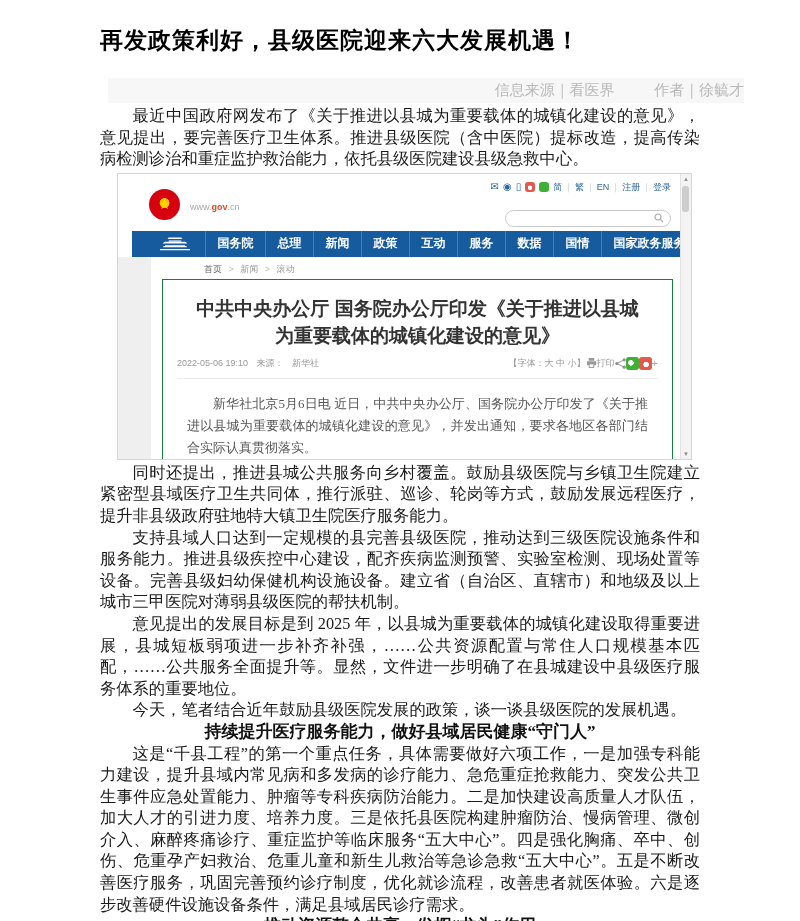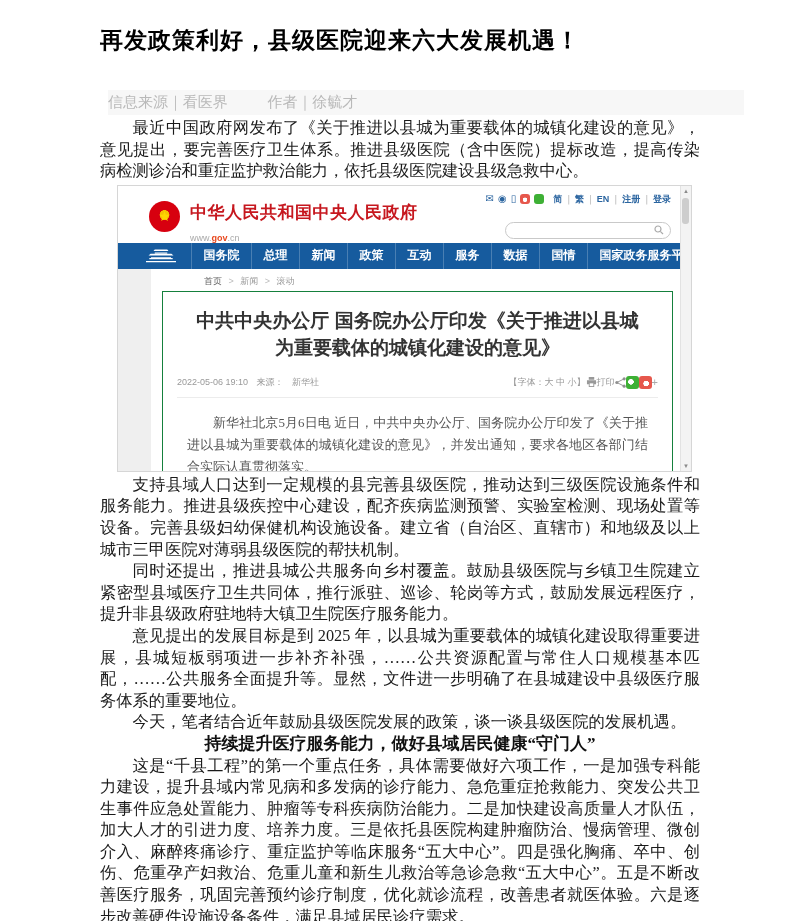--- a/index.html
+++ b/index.html
@@ -2,22 +2,22 @@
 <html><head>
 <meta charset="utf-8">
 <style>
   html,body{margin:0;padding:0;background:#fff;overflow:hidden;}
   body{width:800px;height:921px;color:#1a1a1a;
        font-family:"Liberation Serif","DejaVu Serif",serif;}
   .article{padding:0 100px;}
   .main-title{margin:26px 0 0;font-weight:700;color:#000;
       font-size:23px;line-height:32px;letter-spacing:1px;
       font-family:Liberation Mono, monospace;}
-  .source-bar{margin:32px -44px 2px 8px;background:#f7f7f7;color:#b9b9b9;
-      text-align:left;font-size:15px;padding:3px 0;}
+  .source-bar{margin:20px -44px 2px 8px;background:#f7f7f7;color:#b9b9b9;
+      text-align:right;font-size:15px;padding:3px 0;}
   .source-bar .author{margin-left:36px;}
   .para{margin:0;font-size:16.3px;line-height:21.6px;text-align:justify;text-indent:2em;}
   .sec-heading{margin:0;font-size:17px;line-height:21.6px;text-align:center;font-weight:700;color:#111;}
 
   
   .shot{position:relative;width:573px;height:285px;margin:3px 0 2px 17px;
       border:1px solid #d6d6d6;background:#fff;overflow:hidden;
       font-family:"Liberation Sans","DejaVu Sans",sans-serif;}
   .g-header{position:absolute;top:0;left:0;right:10px;height:57px;background:#fff;}
   .emblem{position:absolute;left:31px;top:15px;width:31px;height:31px;border-radius:50%;
@@ -28,38 +28,38 @@
   .g-name{color:#c6171e;font-size:17px;font-weight:700;letter-spacing:.5px;line-height:19px;}
   .g-url{font-size:9px;color:#a9a9a9;margin-top:11px;}
   .g-url b{color:#e8491f;}
   .g-topright{position:absolute;right:10px;top:7px;text-align:right;}
   .g-icons{display:flex;align-items:center;gap:4px;justify-content:flex-end;font-size:10px;}
   .ticon{color:#2b65a0;line-height:1;}
   .dot{width:10px;height:10px;border-radius:3px;display:inline-block;}
   .dot.weibo{background:#e6574c radial-gradient(circle at 50% 58%, #fff 0 2px, transparent 2.5px);}
   .dot.wechat{background:#3eb035 radial-gradient(circle at 40% 45%, #fff 0 2px, transparent 2.5px),
       #3eb035 radial-gradient(circle at 70% 60%, #fff 0 1.4px, transparent 1.9px);background-color:#3eb035;}
-  .g-langs{font-size:9px;color:#2b65a0;margin-left:5px;white-space:nowrap;font-weight:bold;}
+  .g-langs{font-size:9px;color:#2b65a0;white-space:nowrap;}
   .g-langs .sep{color:#c5c5c5;margin:0 2px;}
   .g-search{position:absolute;right:0;top:29px;width:164px;height:15px;border:1px solid #c9c9c9;
       border-radius:9px;background:#fff;}
   .g-search svg{position:absolute;right:6px;top:2px;}
-  .g-nav{position:absolute;top:57px;left:0;right:10px;height:26px;background:#165b9e;
+  .g-nav{position:absolute;top:57px;left:14px;right:10px;height:26px;background:#165b9e;
       display:flex;align-items:stretch;padding-left:12px;}
   .g-nav-item{display:flex;align-items:center;padding:0 11.5px;color:#fff;font-size:12px;
       font-weight:700;white-space:nowrap;}
   .g-nav-item + .g-nav-item{border-left:1px solid rgba(255,255,255,.22);}
   .g-content{position:absolute;top:83px;left:0;right:10px;bottom:0;background:#efefef;}
   .g-main{position:absolute;left:33px;right:0;top:0;bottom:0;background:#fff;}
   .crumb{padding:6px 0 0 13px;font-size:9px;color:#999;}
   .crumb .c1{color:#666;margin-left:40px;}
   .crumb .csep{margin:0 4px;color:#bbb;}
   .g-card{position:absolute;left:11px;right:8px;top:22px;bottom:-20px;background:#fff;border:1px solid #15803d;}
   .p-title{margin:15px 28px 0;text-align:center;font-size:19px;line-height:27px;color:#333;font-weight:600;}
-  .p-meta{display:flex;justify-content:space-between;align-items:center;margin:15px 14px 0;
+  .p-meta{display:flex;justify-content:space-between;align-items:center;margin:8px 14px 0;
       font-size:9px;color:#999;}
   .p-meta-left span{margin-right:6px;}
   .p-meta-right{display:flex;align-items:center;}
   .sq{width:13px;height:13px;border-radius:3px;display:inline-block;}
   .sq.wechat{background:#3eb035 radial-gradient(circle at 38% 45%, #fff 0 2.6px, transparent 3px);background-color:#3eb035;}
   .sq.weibo{background:#e6574c radial-gradient(circle at 55% 58%, #fff 0 2.6px, transparent 3px);background-color:#e6574c;}
   .plus{color:#aaa;font-size:11px;}
   .p-divider{margin:8px 14px 0;border-bottom:1px solid #ececec;}
   .p-body{margin:14px 24px 0;font-size:13px;line-height:22px;color:#555;text-indent:2em;
       text-align:justify;font-family:"Liberation Serif","DejaVu Serif",serif;}
@@ -81,21 +81,20 @@
   </div>
 
   <p class="para">最近中国政府网发布了《关于推进以县城为重要载体的城镇化建设的意见》，意见提出，要完善医疗卫生体系。推进县级医院（含中医院）提标改造，提高传染病检测诊治和重症监护救治能力，依托县级医院建设县级急救中心。</p>
 
   <div class="shot">
     <div class="g-header">
       <div class="emblem">
         <span class="star">★</span>
       </div>
       <div class="g-id">
-        <div class="g-name">中华人民共和国中央人民政府</div>
         <div class="g-url"><span>www.</span><b>gov</b><span>.cn</span></div>
       </div>
       <div class="g-topright">
         <div class="g-icons">
           <span class="ticon">✉</span>
           <span class="ticon">◉</span>
           <span class="ticon">▯</span>
           <span class="dot weibo"></span>
           <span class="dot wechat"></span>
           <span class="g-langs">
@@ -170,22 +169,22 @@
       </div>
     </div>
 
     <div class="g-scrollbar">
       <div class="sb-arrow up">▲</div>
       <div class="sb-thumb"></div>
       <div class="sb-arrow down">▼</div>
     </div>
   </div>
 
+  <p class="para">同时还提出，推进县城公共服务向乡村覆盖。鼓励县级医院与乡镇卫生院建立紧密型县域医疗卫生共同体，推行派驻、巡诊、轮岗等方式，鼓励发展远程医疗，提升非县级政府驻地特大镇卫生院医疗服务能力。</p>
   <p class="para">支持县域人口达到一定规模的县完善县级医院，推动达到三级医院设施条件和服务能力。推进县级疾控中心建设，配齐疾病监测预警、实验室检测、现场处置等设备。完善县级妇幼保健机构设施设备。建立省（自治区、直辖市）和地级及以上城市三甲医院对薄弱县级医院的帮扶机制。</p>
-  <p class="para">同时还提出，推进县城公共服务向乡村覆盖。鼓励县级医院与乡镇卫生院建立紧密型县域医疗卫生共同体，推行派驻、巡诊、轮岗等方式，鼓励发展远程医疗，提升非县级政府驻地特大镇卫生院医疗服务能力。</p>
   <p class="para">意见提出的发展目标是到 2025 年，以县城为重要载体的城镇化建设取得重要进展，县城短板弱项进一步补齐补强，……公共资源配置与常住人口规模基本匹配，……公共服务全面提升等。显然，文件进一步明确了在县城建设中县级医疗服务体系的重要地位。</p>
   <p class="para">今天，笔者结合近年鼓励县级医院发展的政策，谈一谈县级医院的发展机遇。</p>
 
   <h2 class="sec-heading">持续提升医疗服务能力，做好县域居民健康“守门人”</h2>
 
   <p class="para">这是“千县工程”的第一个重点任务，具体需要做好六项工作，一是加强专科能力建设，提升县域内常见病和多发病的诊疗能力、急危重症抢救能力、突发公共卫生事件应急处置能力、肿瘤等专科疾病防治能力。二是加快建设高质量人才队伍，加大人才的引进力度、培养力度。三是依托县医院构建肿瘤防治、慢病管理、微创介入、麻醉疼痛诊疗、重症监护等临床服务“五大中心”。四是强化胸痛、卒中、创伤、危重孕产妇救治、危重儿童和新生儿救治等急诊急救“五大中心”。五是不断改善医疗服务，巩固完善预约诊疗制度，优化就诊流程，改善患者就医体验。六是逐步改善硬件设施设备条件，满足县域居民诊疗需求。</p>
 
   <h2 class="sec-heading">推动资源整合共享，发挥“龙头”作用</h2>
 
 </div>

